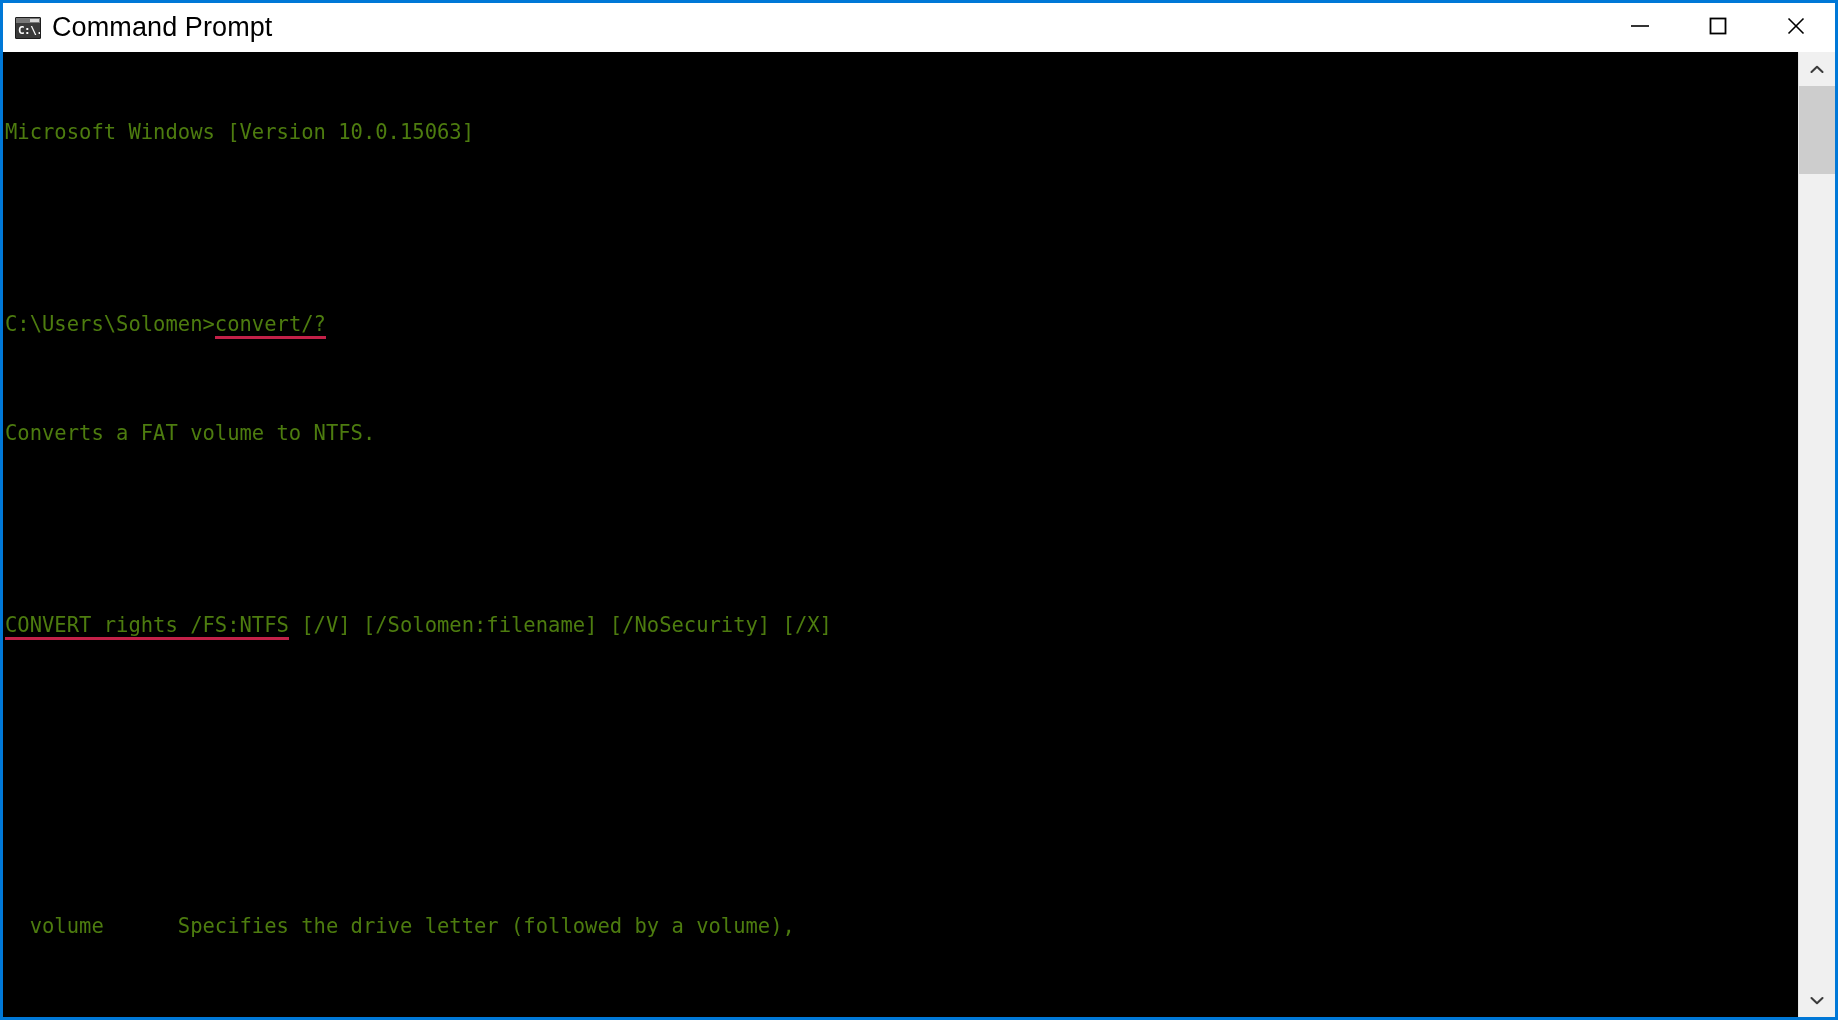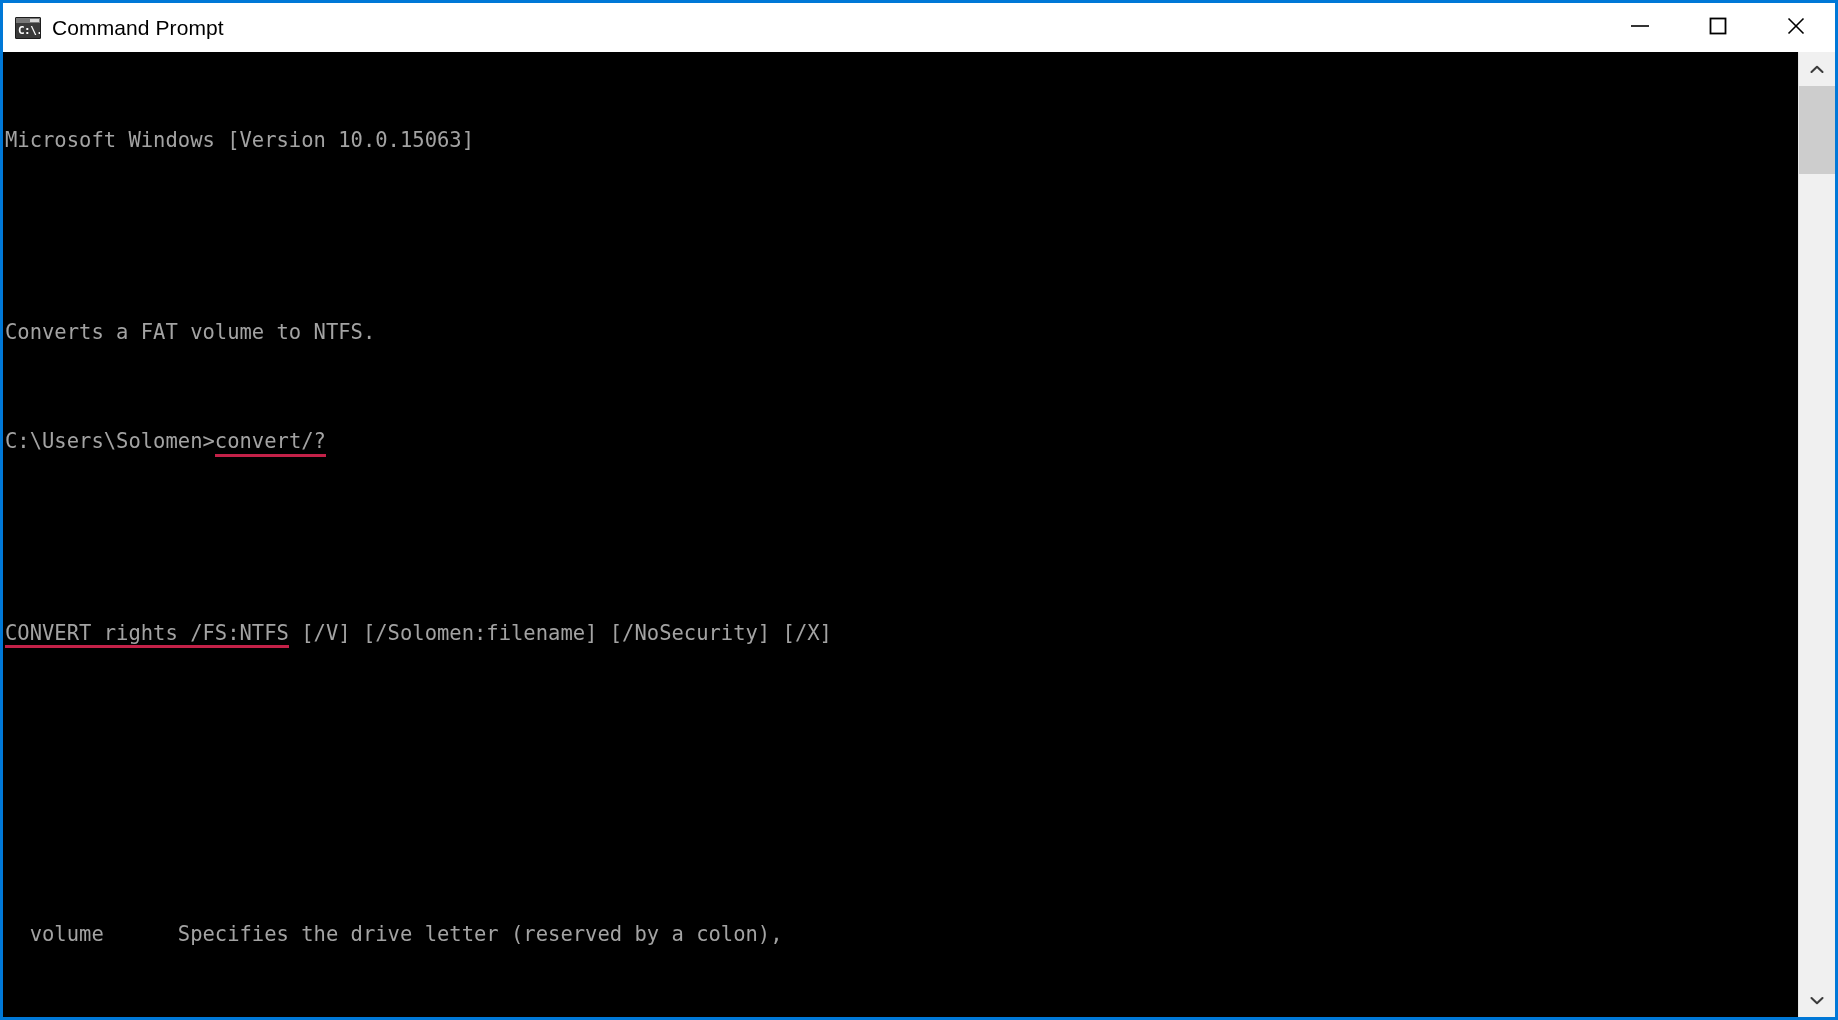--- a/index.html
+++ b/index.html
@@ -73,21 +73,21 @@
     left: 2px; top: 5px;
     right: 0; bottom: 0;
     color: #ffffff;
     font-family: "DejaVu Sans Mono", monospace;
     font-size: 11px;
     line-height: 15px;
     letter-spacing: -0.5px;
     font-weight: bold;
   }
   .title-text {
-    font-size: 21px;
+    font-size: 27px;
     color: #000000;
     font-family: "Liberation Sans", sans-serif;
     letter-spacing: 0.1px;
     white-space: nowrap;
   }
 
   .title-controls {
     position: absolute;
     right: 0; top: 0;
     height: 100%;
@@ -110,25 +110,25 @@
   .console-wrap {
     flex: 1;
     display: flex;
     background: #000000;
     position: relative;
     overflow: hidden;
   }
   .console {
     flex: 1;
     background: #000000;
-    color: #a3a3a3;
+    color: #4d7c0f;
     font-family: "DejaVu Sans Mono", monospace;
     font-size: 20.5px;
     line-height: 27.4px;
-    padding: 20px 0 0 2px;
+    padding: 12px 0 0 2px;
     white-space: pre;
     overflow: hidden;
     position: relative;
     letter-spacing: 0px;
   }
   .line {
     height: 27.4px;
     white-space: pre;
   }
   .underline-red {
@@ -214,31 +214,31 @@
       </button>
     </div>
   </div>
 
   <div class="console-wrap">
 
     <div class="console">
       <div class="line">Microsoft Windows [Version 10.0.15063]</div>
       <div class="line"> </div>
 
+      <div class="line"><span>C:\Users\Solomen&gt;</span><span class="underline-red">convert/?</span></div>
+
       <div class="line">Converts a FAT volume to NTFS.</div>
-
-      <div class="line"><span>C:\Users\Solomen&gt;</span><span class="underline-red">convert/?</span></div>
       <div class="line"> </div>
 
       <div class="line"><span class="underline-red">CONVERT rights /FS:NTFS</span><span> [/V] [/Solomen:filename] [/NoSecurity] [/X]</span></div>
 
       <div class="line"> </div>
       <div class="line"> </div>
 
-      <div class="line">  volume      Specifies the drive letter (reserved by a colon),</div>
+      <div class="line">  volume      Specifies the drive letter (followed by a volume),</div>
       
       
       
       
       
       
       
       
       
       

